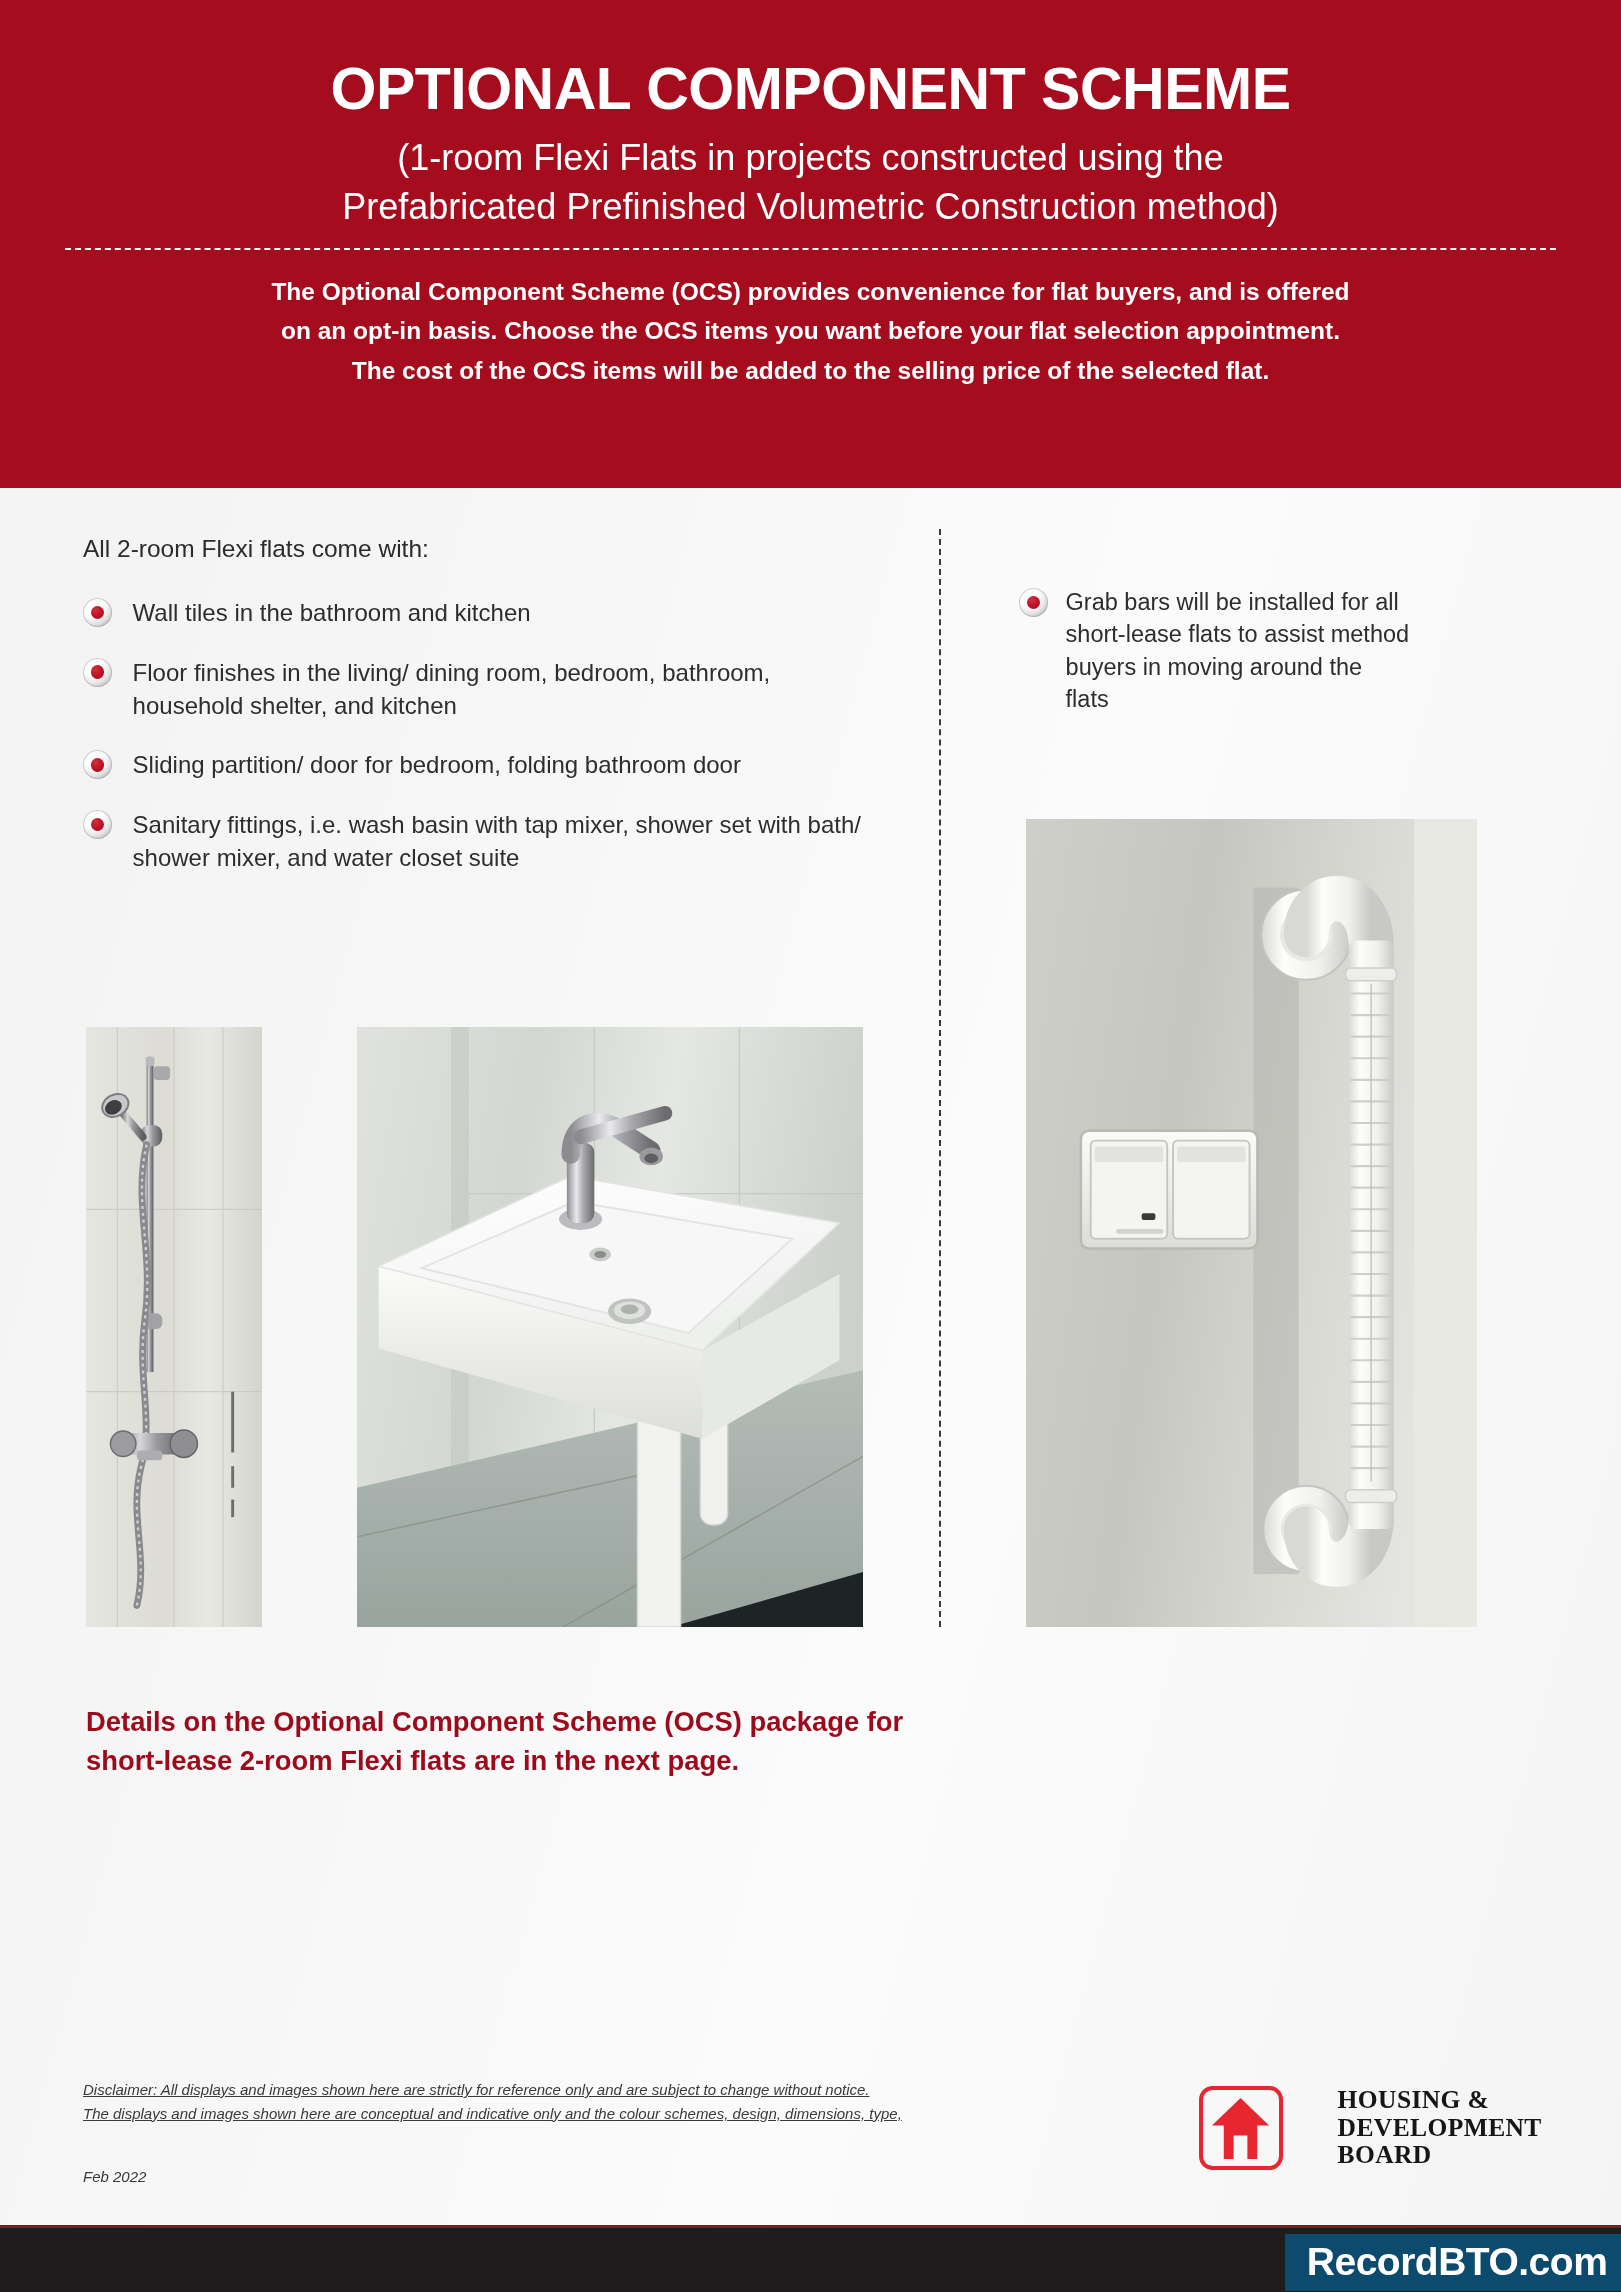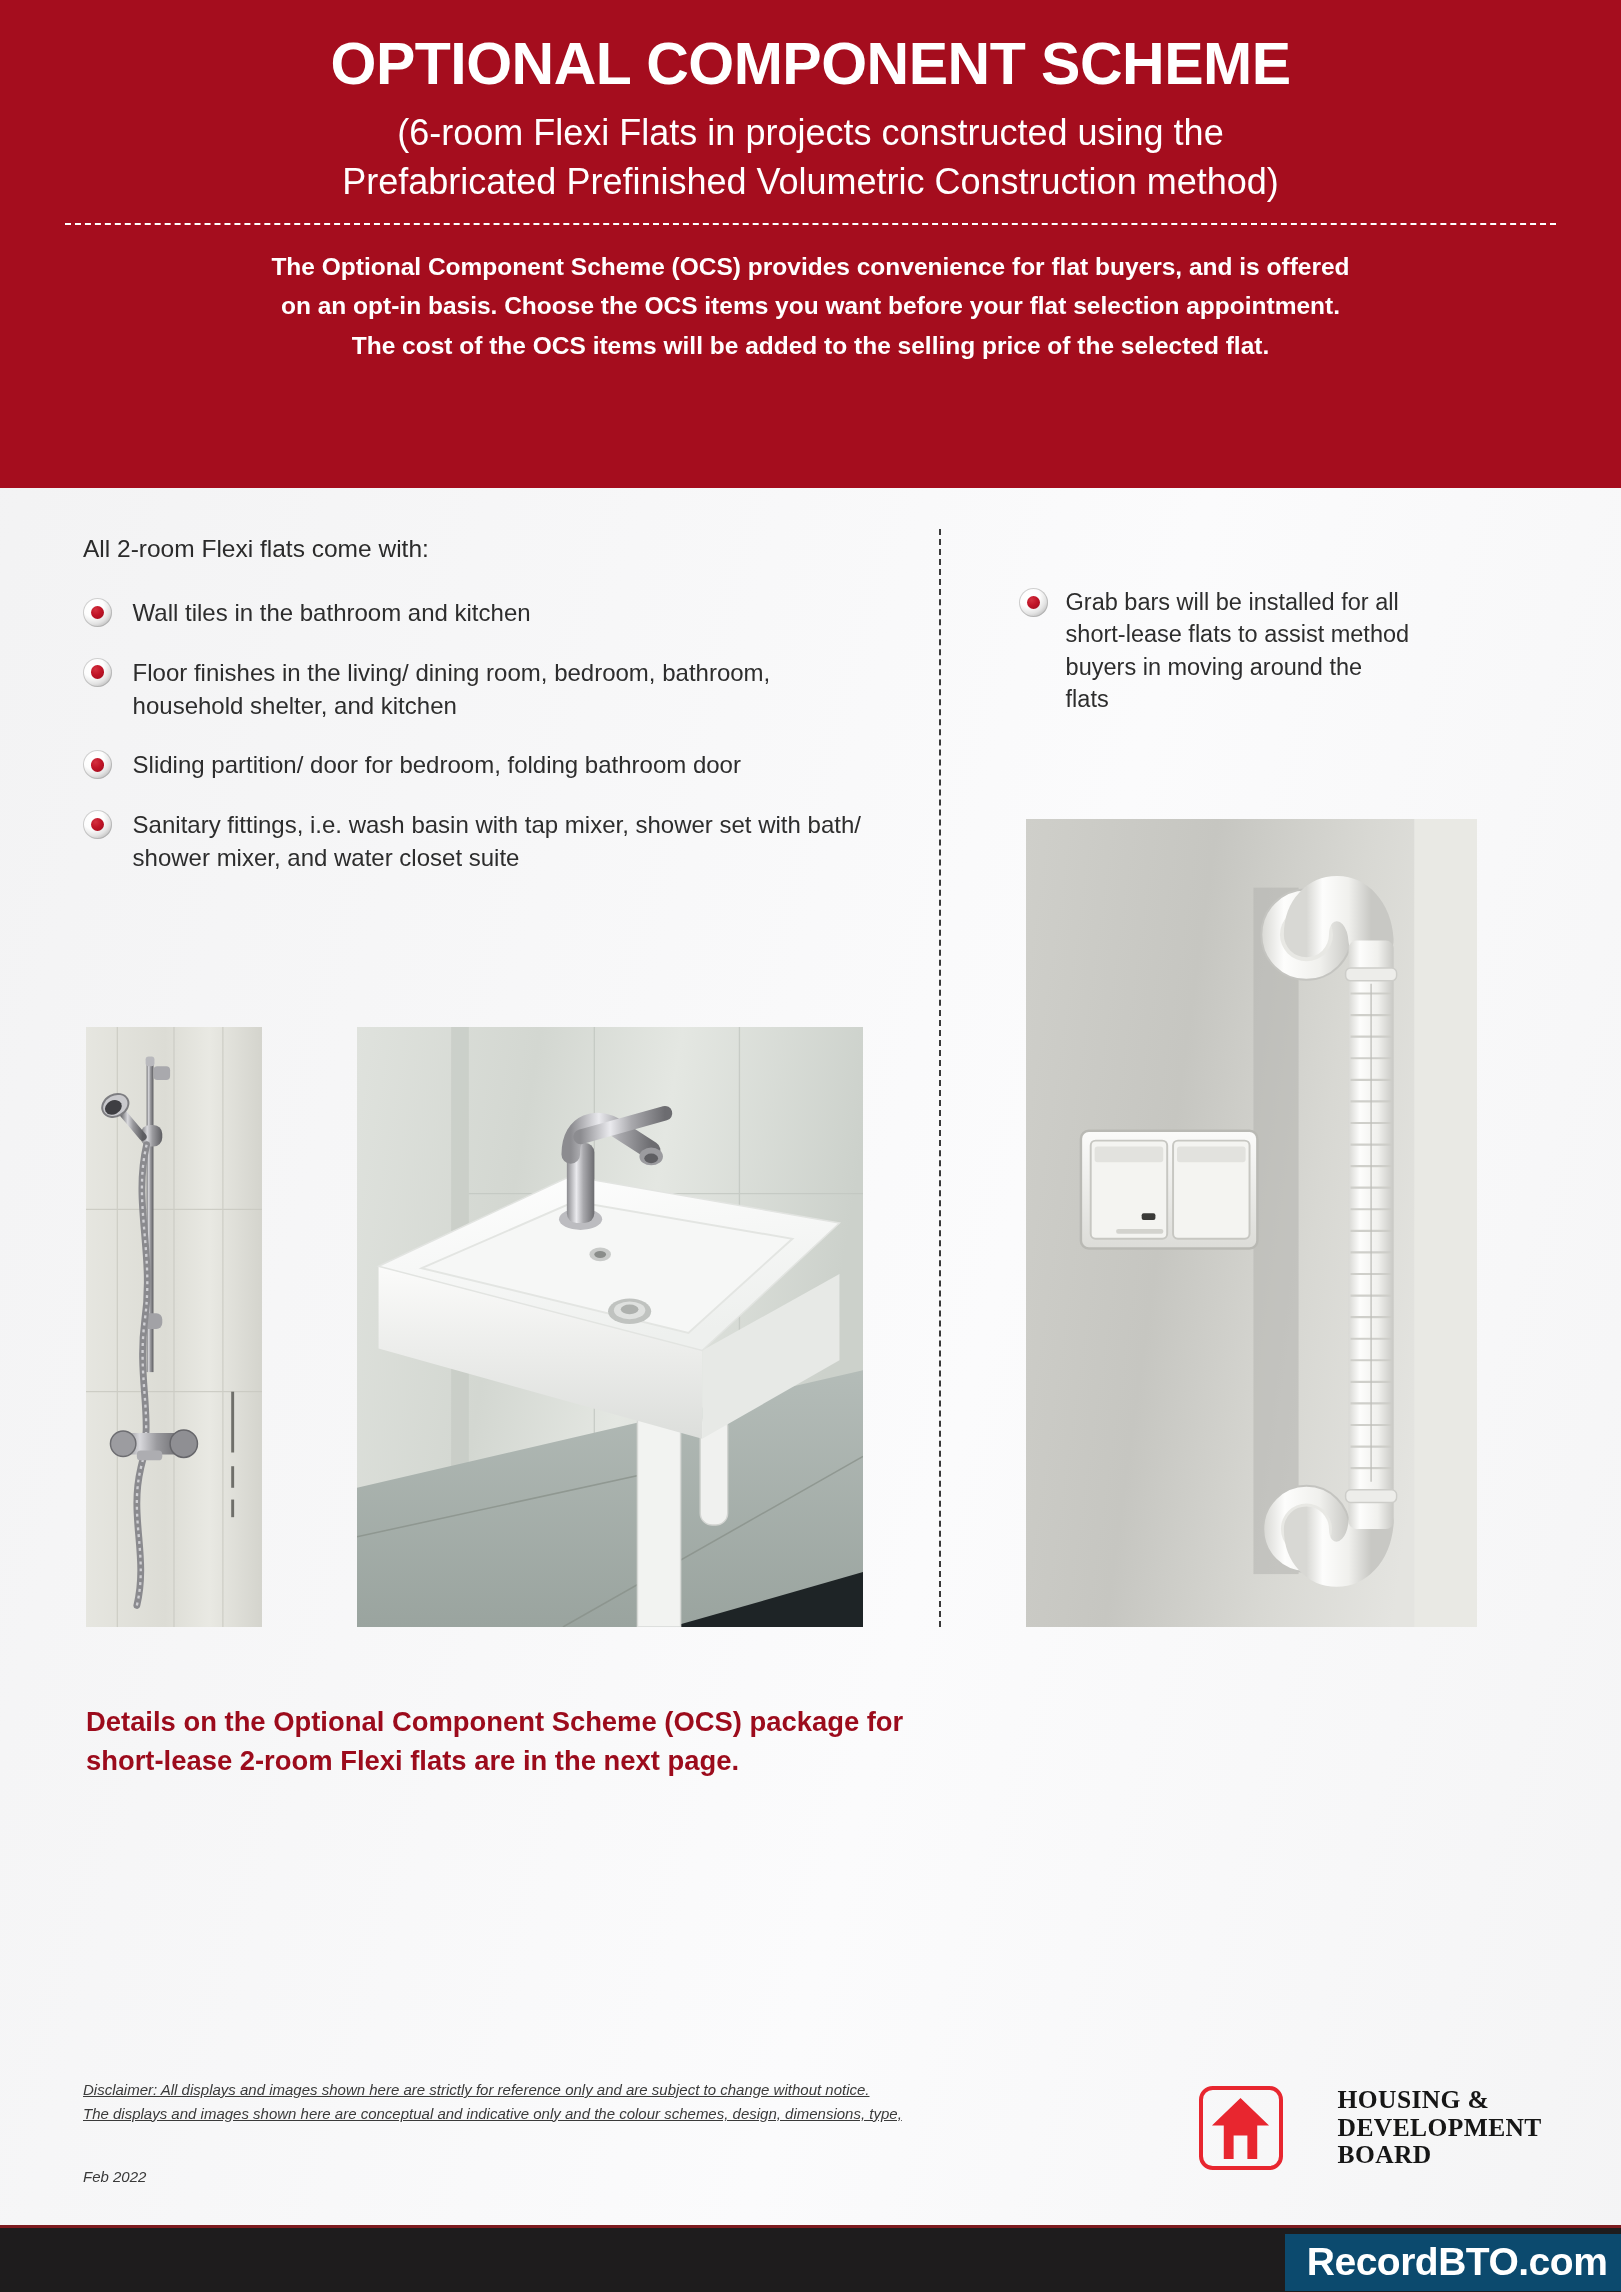--- a/index.html
+++ b/index.html
@@ -29,20 +29,21 @@
     padding: 33px 55px 0 55px;
   }
   .header-title {
     color: #ffffff;
     font-size: 59px;
     font-weight: bold;
     text-align: center;
     letter-spacing: -0.5px;
     line-height: 1.08;
     white-space: nowrap;
+    margin-top: 25px;
   }
   .header-sub {
     color: #ffffff;
     font-size: 36px;
     font-weight: normal;
     text-align: center;
     line-height: 1.32;
     margin-top: 11.8px;
     white-space: nowrap;
   }
@@ -217,21 +218,21 @@
     letter-spacing: -0.5px;
   }
 </style>
 </head>
 <body>
 
 <div class="page">
 
   <div class="header">
     <div class="header-title">OPTIONAL COMPONENT SCHEME</div>
-    <div class="header-sub">(6-room Flexi Flats in projects constructed using the</div>
+    <div class="header-sub">(1-room Flexi Flats in projects constructed using the</div>
     <div class="header-sub" style="margin-top:2px">Prefabricated Prefinished Volumetric Construction method)</div>
     <div class="header-divider"></div>
     <div class="header-body">
       <div>The Optional Component Scheme (OCS) provides convenience for flat buyers, and is offered</div>
       <div>on an opt-in basis. Choose the OCS items you want before your flat selection appointment.</div>
       <div>The cost of the OCS items will be added to the selling price of the selected flat.</div>
     </div>
   </div>
 
   <div class="content">

